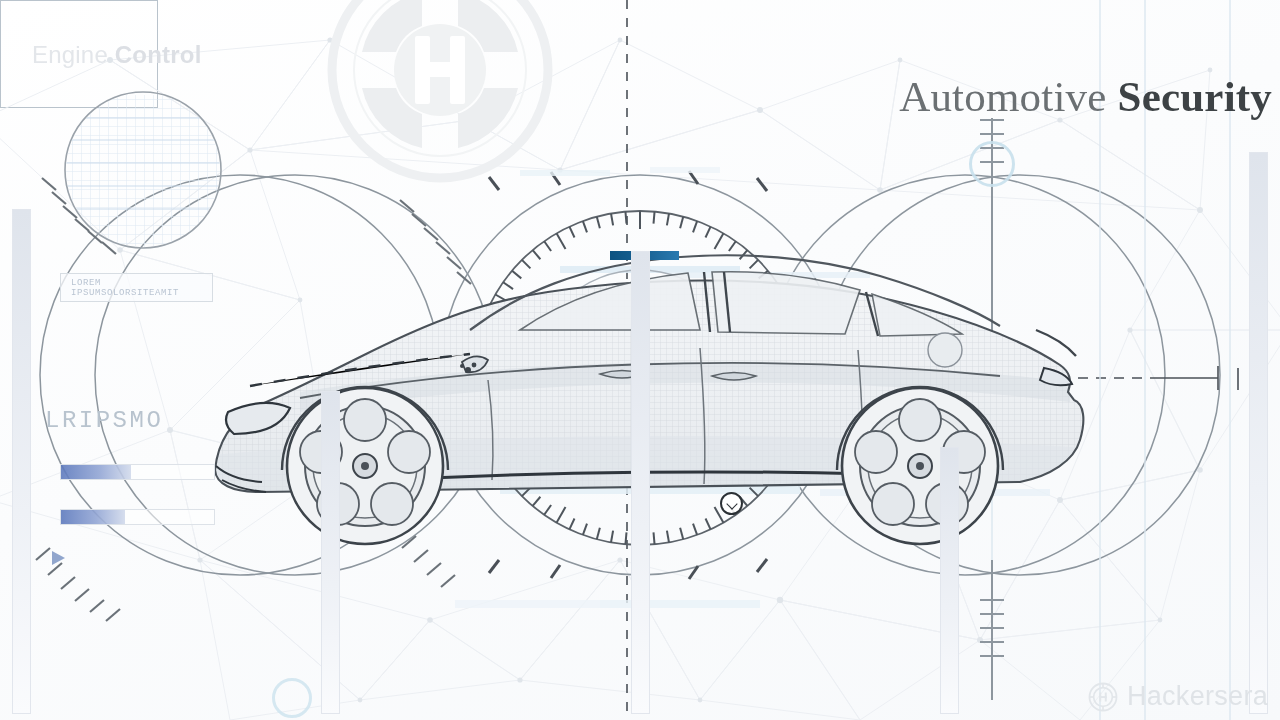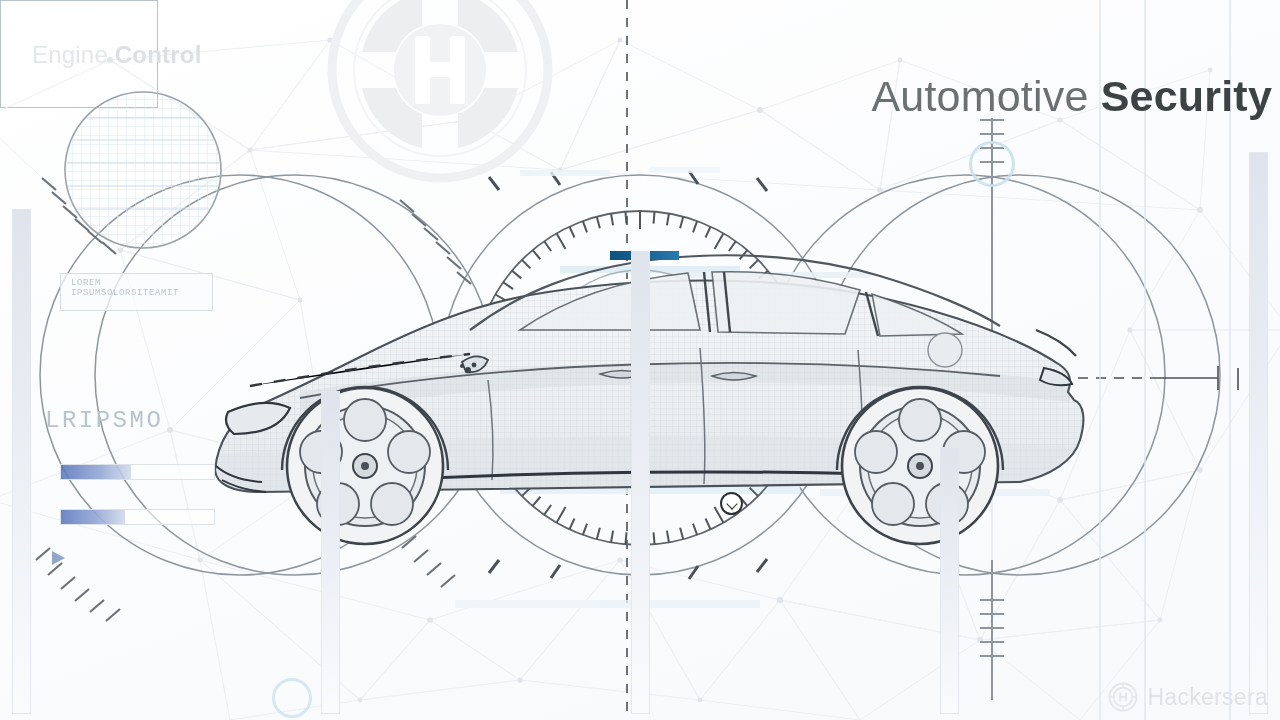--- a/index.html
+++ b/index.html
@@ -28,52 +28,53 @@
   }
   .label .lite { font-weight: 300; }
   .label .bold { font-weight: 700; }
 
   #title {
     right: 8px; top: 72px;
     font-size: 43px;
     color: #4e5356;
     font-weight: 300;
     text-align: left;
+    font-family: Liberation Serif, serif;
   }
   #title .lite { color: #6b7073; font-weight: 300; }
   #title .bold { color: #3d4245; font-weight: 700; }
 
   .ghost-label {
     font-size: 24px;
     color: #e3e6ea;
   }
   .ghost-label .bold { color: #dcdfe4; }
 
   #lbl-engine     { left: 32px;  top: 41px; }
   #lbl-cruise     { left: 1066px; top: 265px; }
   #lbl-comm       { left: 272px; top: 617px; }
 
   
   #watermark {
     position: absolute; right: 12px; bottom: 8px;
     display: flex; align-items: center; gap: 9px;
   }
   #watermark .wm-text {
-    font-size: 23px; font-weight: 400; color: #dfe3e7;
+    font-size: 27px; font-weight: 400; color: #dfe3e7;
     letter-spacing: .3px;
   }
 
   
   .hud-box {
     position: absolute;
     border: 1px solid #c8cfd6;
     background: rgba(255,255,255,0.35);
   }
   #tagbox {
-    left: 60px; top: 273px; width: 153px; height: 38px;
+    left: 60px; top: 273px; width: 153px; height: 29px;
     border: 1px solid #d7dde3;
     background: rgba(250,251,253,.75);
   }
   #tagbox .tagtext {
     position: absolute; left: 10px; top: 4px;
     font-size: 9px; color: #b9c4d2; letter-spacing: .6px;
     font-family: "Liberation Mono", monospace;
   }
   #lripsmo {
     left: 45px; top: 407px;

